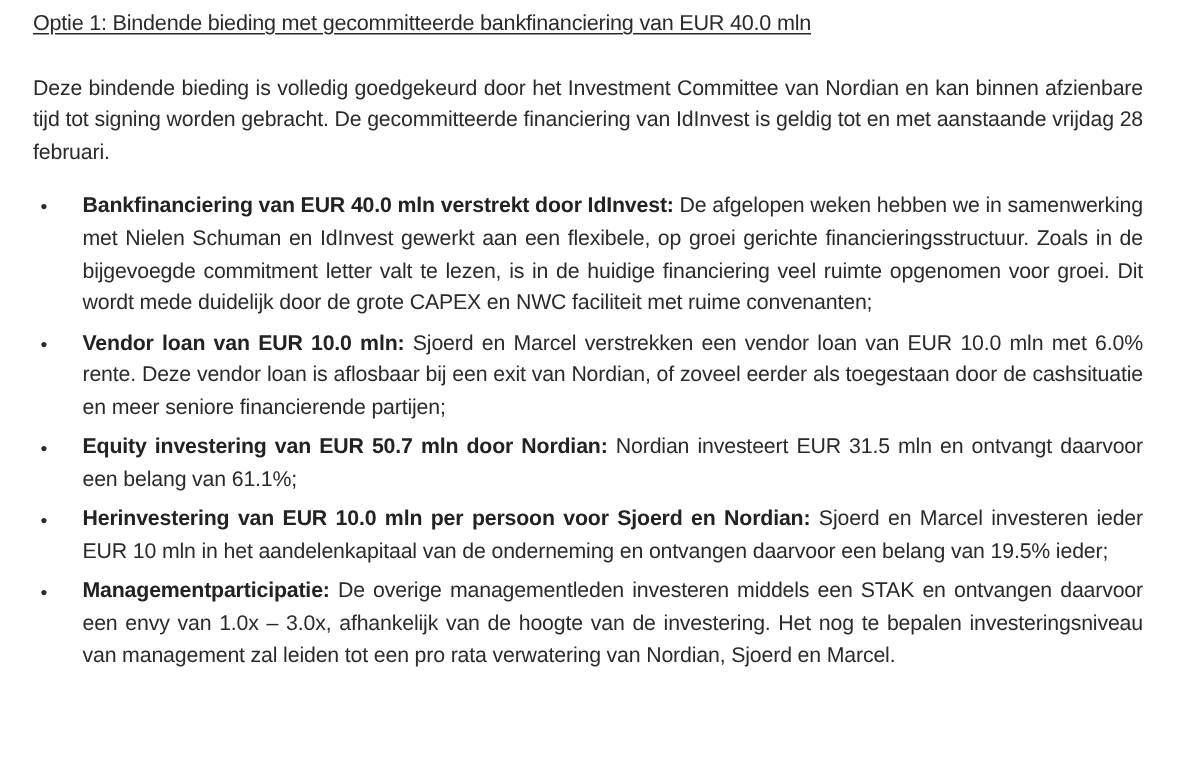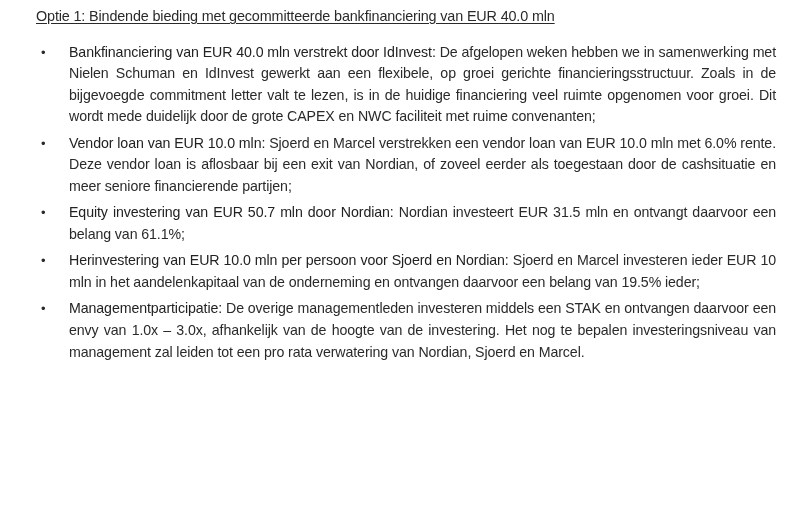--- a/index.html
+++ b/index.html
@@ -10,21 +10,21 @@
     body {
       width: 800px;
       height: 512px;
       overflow: hidden;
       position: relative;
       font-family: "Liberation Sans", sans-serif;
       color: #2a2a2a;
     }
     .doc {
       position: absolute;
-      left: 36px;
+      left: 22px;
       top: 6px;
       width: 740px;
       font-size: 14.2px;
       line-height: 21.6px;
       letter-spacing: -0.1px;
     }
     .heading {
       margin: 0;
       font-size: 14.4px;
       font-weight: normal;
@@ -48,30 +48,31 @@
       text-align: justify;
       margin-bottom: 4.8px;
     }
     ul.bullets li .bullet {
       position: absolute;
       left: 5px;
       top: 0;
       font-size: 13px;
     }
     .lead {
-      font-weight: normal;
+      font-weight: bold;
       color: #222;
     }
   </style>
 </head>
 <body>
 
 <div class="doc">
   <p class="heading">Optie 1: Bindende bieding met gecommitteerde bankfinanciering van EUR 40.0 mln</p>
 
+  <p class="intro">Deze bindende bieding is volledig goedgekeurd door het Investment Committee van Nordian en kan binnen afzienbare tijd tot signing worden gebracht. De gecommitteerde financiering van IdInvest is geldig tot en met aanstaande vrijdag 28 februari.</p>
 
   <ul class="bullets">
     <li>
       <span class="bullet">•</span><span class="lead">Bankfinanciering van EUR 40.0 mln verstrekt door IdInvest:</span><span> De afgelopen weken hebben we in samenwerking met Nielen Schuman en IdInvest gewerkt aan een flexibele, op groei gerichte financieringsstructuur. Zoals in de bijgevoegde commitment letter valt te lezen, is in de huidige financiering veel ruimte opgenomen voor groei. Dit wordt mede duidelijk door de grote CAPEX en NWC faciliteit met ruime convenanten;</span>
     </li>
     <li>
       <span class="bullet">•</span><span class="lead">Vendor loan van EUR 10.0 mln:</span><span> Sjoerd en Marcel verstrekken een vendor loan van EUR 10.0 mln met 6.0% rente. Deze vendor loan is aflosbaar bij een exit van Nordian, of zoveel eerder als toegestaan door de cashsituatie en meer seniore financierende partijen;</span>
     </li>
     <li>
       <span class="bullet">•</span><span class="lead">Equity investering van EUR 50.7 mln door Nordian:</span><span> Nordian investeert EUR 31.5 mln en ontvangt daarvoor een belang van 61.1%;</span>

